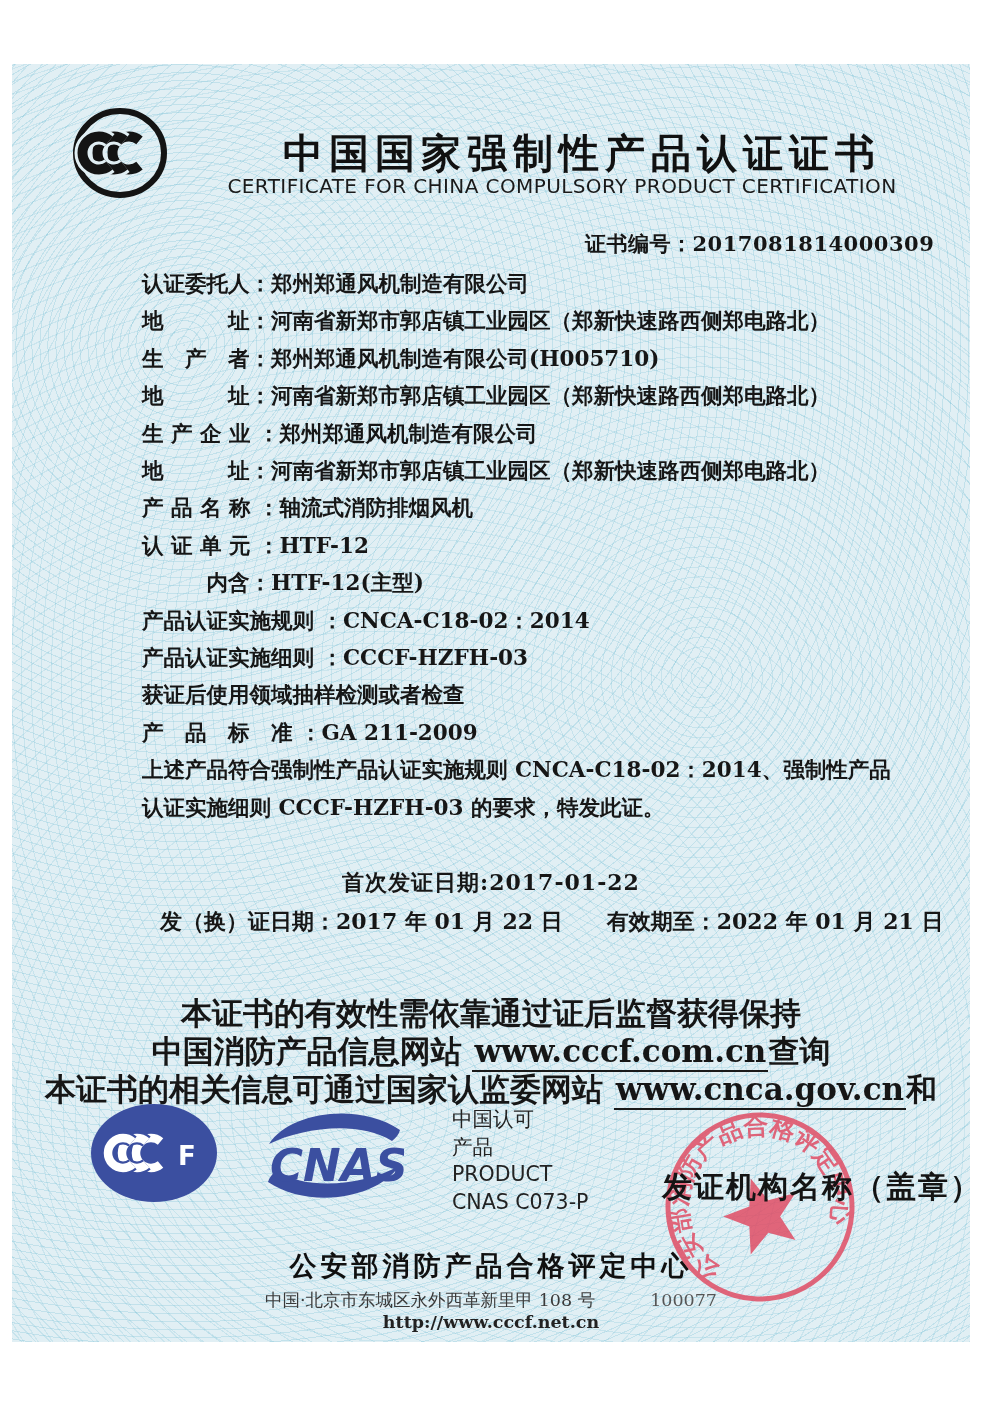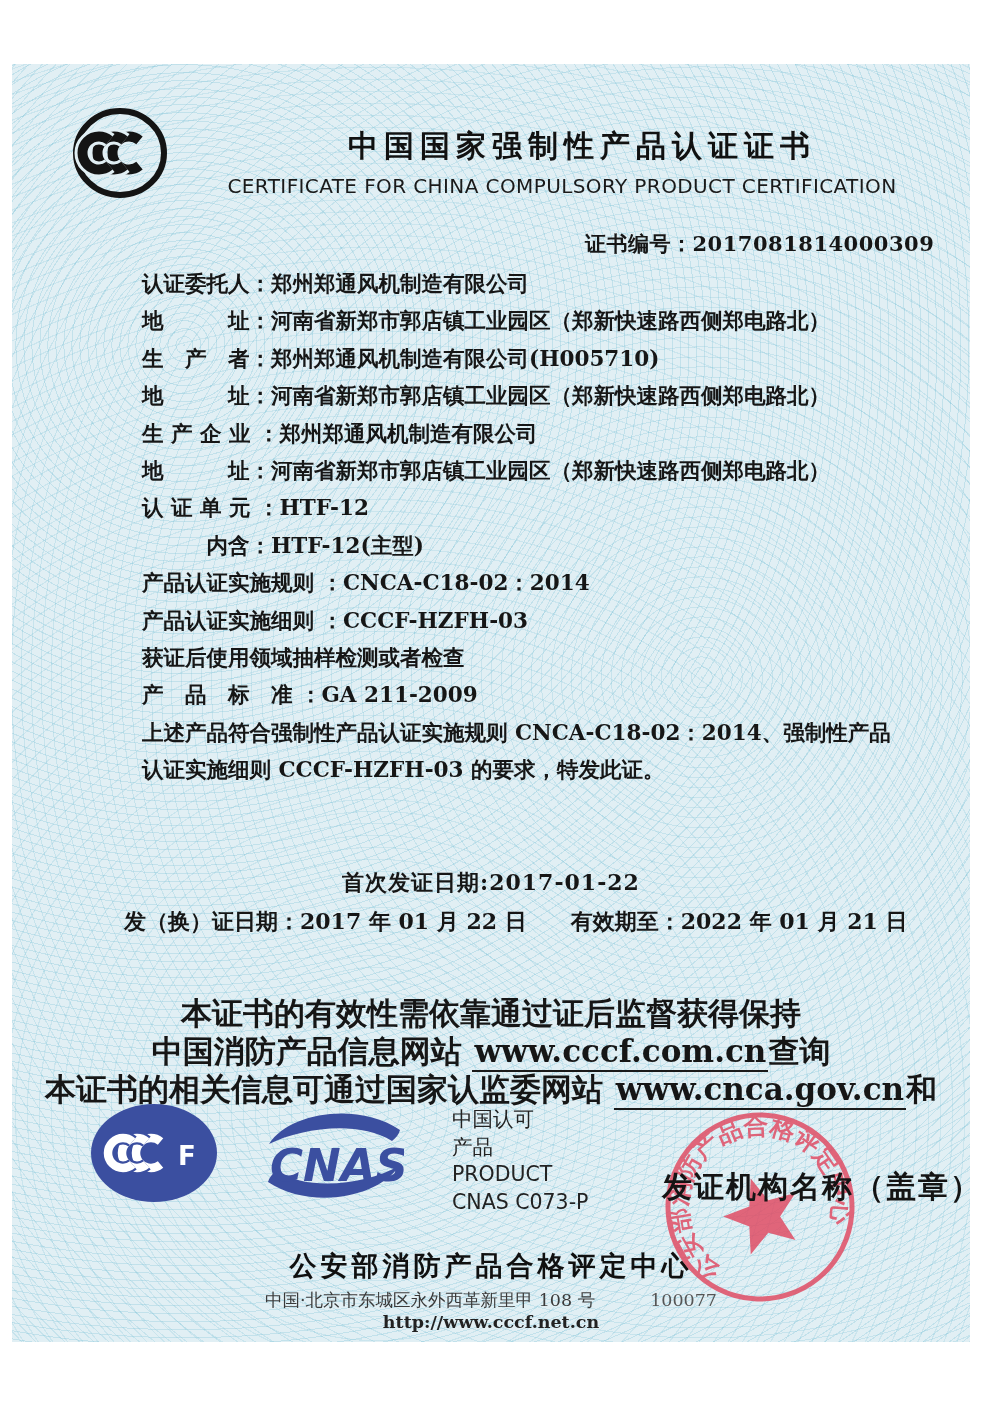--- a/index.html
+++ b/index.html
@@ -14,21 +14,21 @@
     background-image:
       repeating-radial-gradient(circle at 18% 22%, rgba(122,193,214,.30) 0 1px, rgba(0,0,0,0) 1px 8px),
       repeating-radial-gradient(circle at 72% 48%, rgba(122,193,214,.26) 0 1px, rgba(0,0,0,0) 1px 10px),
       repeating-radial-gradient(circle at 38% 82%, rgba(122,193,214,.22) 0 1.2px, rgba(0,0,0,0) 1.2px 12px);
     color:#161616;
   }
   .ccc-logo { position:absolute; left:60px; top:42px; width:96px; height:94px; }
   .title-cn {
     position:absolute; left:240px; top:62px; width:660px; text-align:center;
     font-family:"DejaVu Sans","Liberation Sans",sans-serif;
-    font-size:30px; font-weight:bold; letter-spacing:6px; color:#111;
+    font-size:40px; font-weight:bold; letter-spacing:6px; color:#111;
     white-space:nowrap;
   }
   .title-en {
     position:absolute; left:140px; top:110px; width:820px; text-align:center;
     font-family:"DejaVu Sans","Liberation Sans",sans-serif;
     font-size:20px; font-weight:500; letter-spacing:.4px; color:#1a1a1a;
     white-space:nowrap;
   }
   .cert-no {
     position:absolute; left:573px; top:166px;
@@ -36,21 +36,21 @@
   }
   .body-lines {
     position:absolute; left:130px; top:201px; width:724px;
     font-size:21.5px; font-weight:bold; line-height:37.4px; white-space:nowrap;
   }
   .first-issue {
     position:absolute; left:0; top:804px; width:958px; text-align:center;
     font-size:22px; font-weight:bold; letter-spacing:1px;
   }
   .issue-line {
-    position:absolute; left:112px; top:843px; width:800px;
+    position:absolute; left:148px; top:843px; width:800px;
     font-size:22px; font-weight:bold; white-space:nowrap;
   }
   .notice {
     position:absolute; left:0; top:930px; width:958px; text-align:center;
     font-size:31px; font-weight:bold; line-height:38px; white-space:nowrap;
   }
   .url { border-bottom:2px solid #1a1a1a; padding:0 2px 1px 2px; }
   .cccf-logo { position:absolute; left:76px; top:1038px; width:132px; height:102px; }
   .cnas-logo { position:absolute; left:252px; top:1034px; width:140px; height:116px; }
   .accred {
@@ -99,20 +99,21 @@
       <span>证书编号：</span><span>2017081814000309</span>
     </div>
 
     <div class="body-lines">
       <div>认证委托人：郑州郑通风机制造有限公司</div>
       <div>地　　　址：河南省新郑市郭店镇工业园区（郑新快速路西侧郑电路北）</div>
       <div>生　产　者：郑州郑通风机制造有限公司(H005710)</div>
       <div>地　　　址：河南省新郑市郭店镇工业园区（郑新快速路西侧郑电路北）</div>
       <div>生 产 企 业 ：郑州郑通风机制造有限公司</div>
       <div>地　　　址：河南省新郑市郭店镇工业园区（郑新快速路西侧郑电路北）</div>
+      <div>产 品 名 称 ：轴流式消防排烟风机</div>
       <div>认 证 单 元 ：HTF-12</div>
       <div>　　　内含：HTF-12(主型)</div>
       <div>产品认证实施规则 ：CNCA-C18-02：2014</div>
       <div>产品认证实施细则 ：CCCF-HZFH-03</div>
       <div>获证后使用领域抽样检测或者检查</div>
       <div>产　品　标　准 ：GA 211-2009</div>
       <div>上述产品符合强制性产品认证实施规则 CNCA-C18-02：2014、强制性产品</div>
       <div>认证实施细则 CCCF-HZFH-03 的要求，特发此证。</div>
     </div>
 

